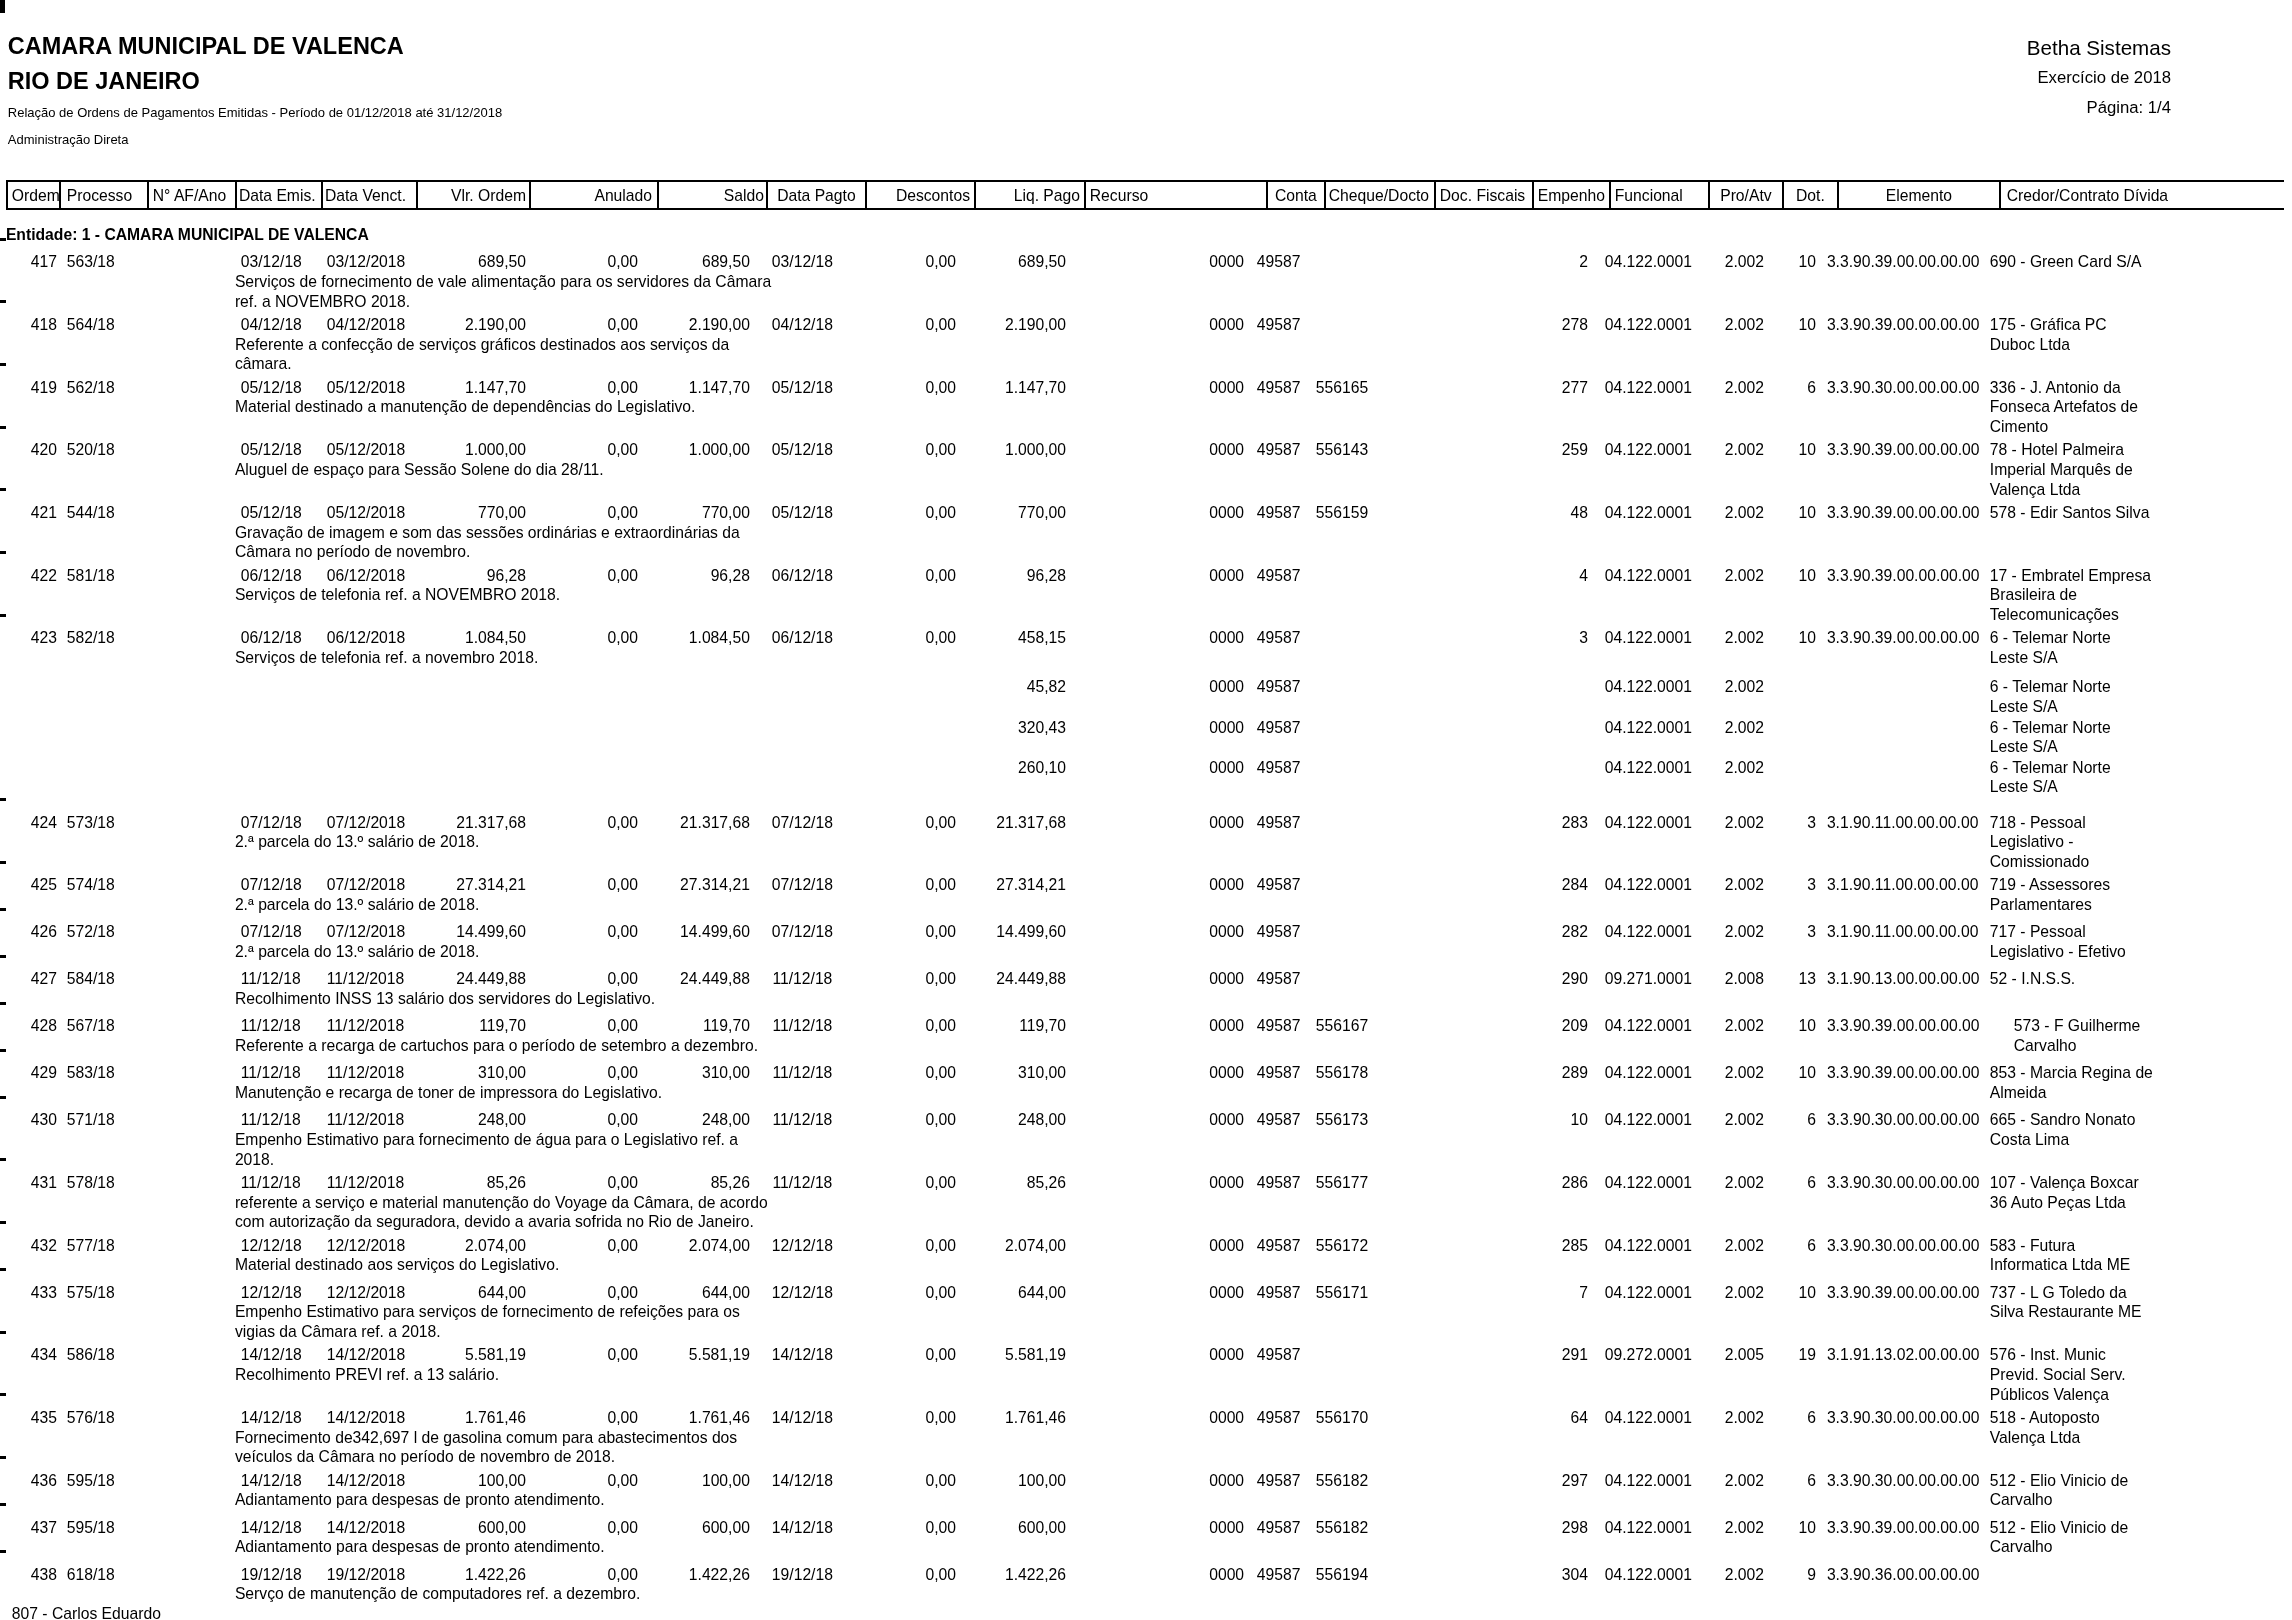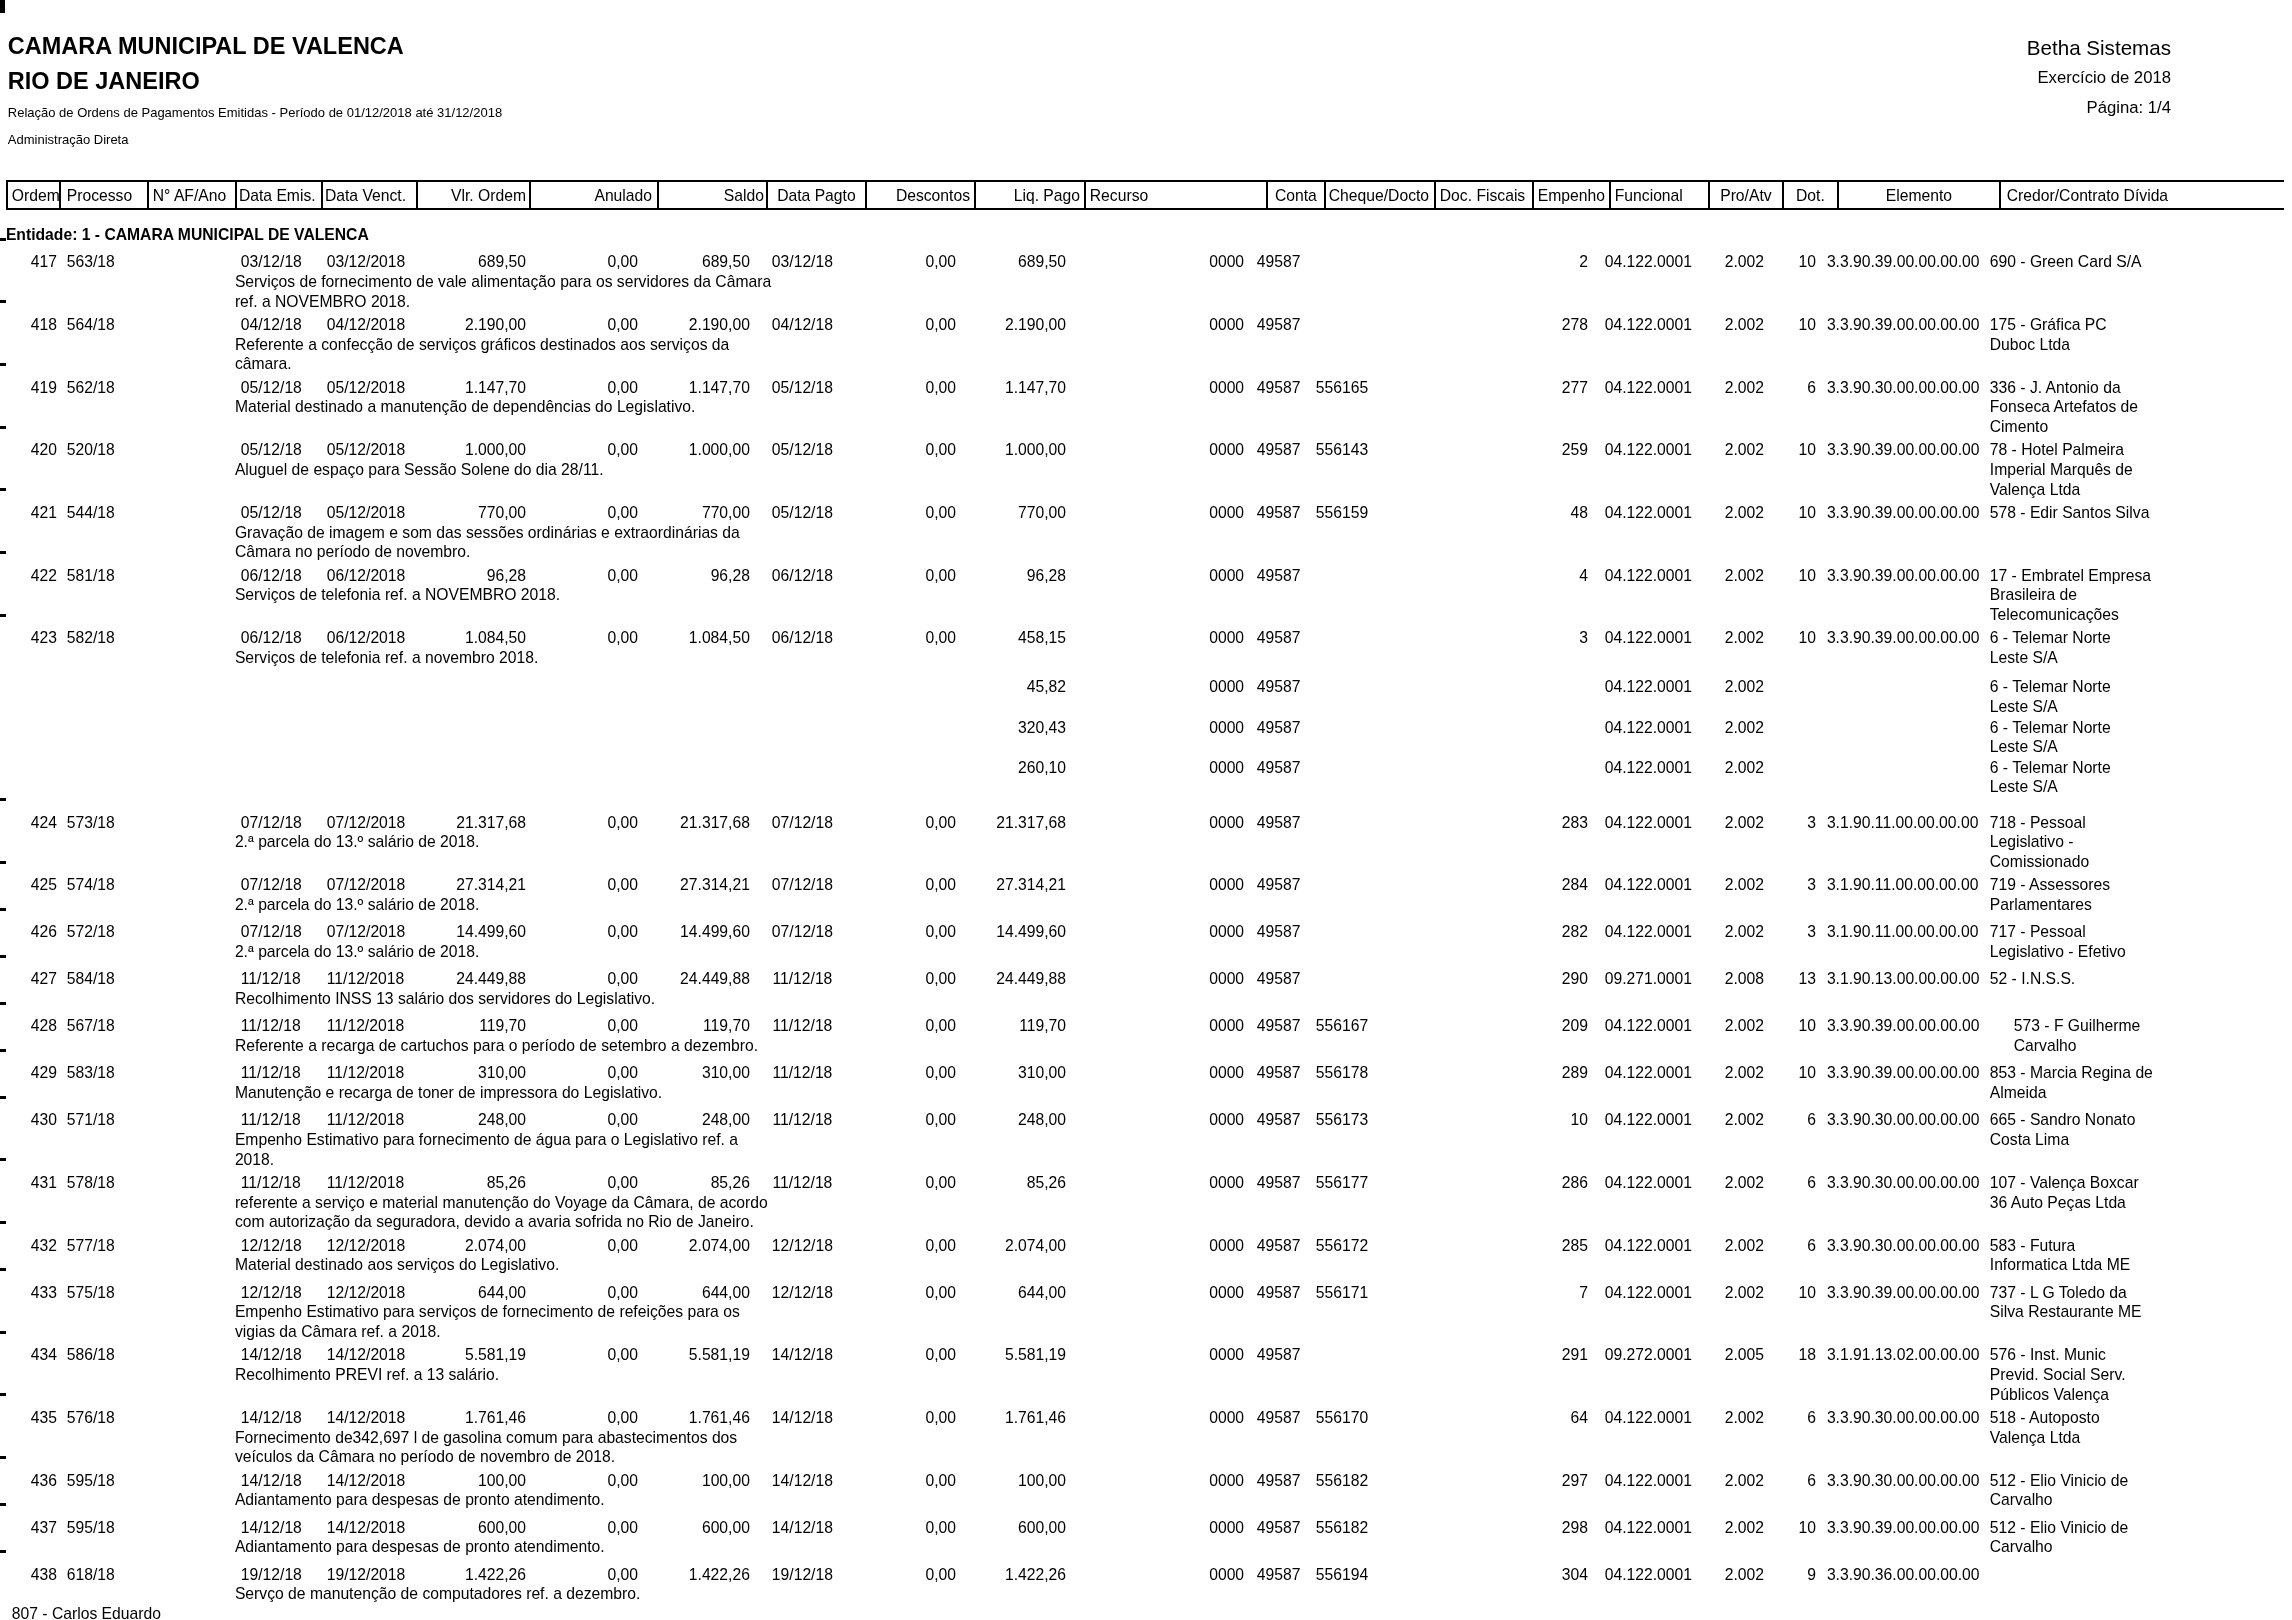--- a/index.html
+++ b/index.html
@@ -710,21 +710,21 @@
             <span class="cell c" style="width: 99px;">14/12/18</span>
             <span class="cell r pr4" style="width: 109px;">0,00</span>
             <span class="cell r pr4" style="width: 110px;">5.581,19</span>
             <span class="cell r pr8" style="width: 182px;">0000</span>
             <span class="cell l pl3" style="width: 58px;">49587</span>
             <span class="cell l pl4" style="width: 110px;"></span>
             <span class="cell l pl4" style="width: 98px;"></span>
             <span class="cell r pr7" style="width: 77px;">291</span>
             <span class="cell l pl8" style="width: 99px;">09.272.0001</span>
             <span class="cell r pr4" style="width: 74px;">2.005</span>
-            <span class="cell r pr7" style="width: 55px;">18</span>
+            <span class="cell r pr7" style="width: 55px;">19</span>
             <span class="cell l pl2" style="width: 162px;">3.1.91.13.02.00.00.00</span>
           </div>
           <div class="desc">Recolhimento PREVI ref. a 13 salário.</div>
         </div>
         <div class="credor-cell">576 - Inst. Munic
 Previd. Social Serv.
 Públicos Valença</div>
       </div>
       <div class="row dashed" style="margin-bottom: 3.9px;">
         <div class="row-left">

